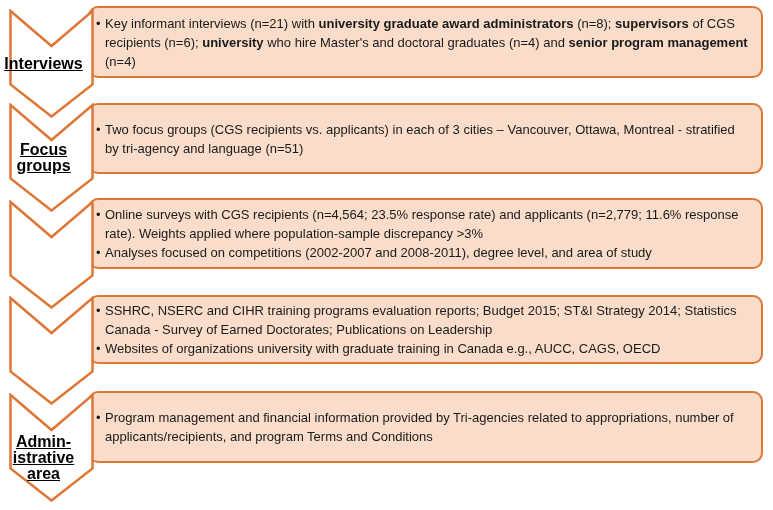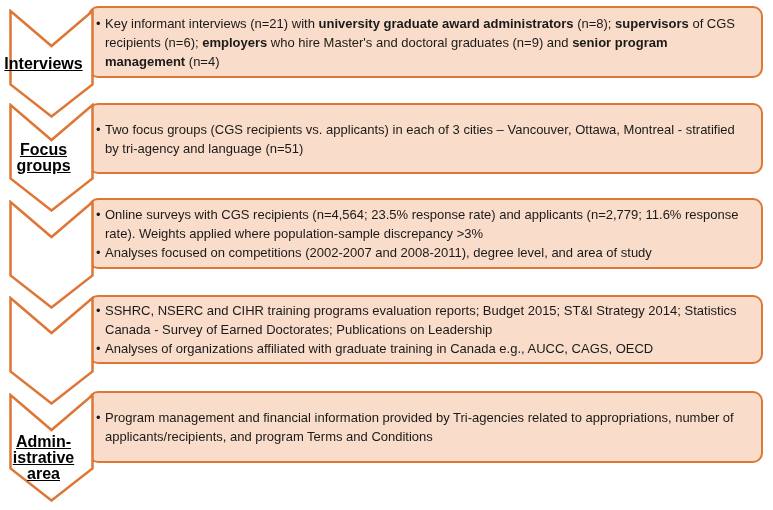--- a/index.html
+++ b/index.html
@@ -46,21 +46,21 @@
   }
 </style>
 </head>
 <body>
 
 <div id="stage">
     <div class="content-box" style="top: 6px; height: 72px;">
       <div class="bullet-list">
         <div class="bullet-item">
           <span class="bullet-glyph">•</span>
-          <span class="bullet-text"><span>Key informant interviews (n=21) with </span><b>university graduate award administrators</b><span> (n=8); </span><b>supervisors</b><span> of CGS recipients (n=6); </span><b>employers</b><span> who hire Master's and doctoral graduates (n=9) and </span><b>senior program management</b><span> (n=4)</span></span>
+          <span class="bullet-text"><span>Key informant interviews (n=21) with </span><b>university graduate award administrators</b><span> (n=8); </span><b>supervisors</b><span> of CGS recipients (n=6); </span><b>university</b><span> who hire Master's and doctoral graduates (n=4) and </span><b>senior program management</b><span> (n=4)</span></span>
         </div>
       </div>
     </div>
     <svg class="stage-chevron" width="85" height="109" viewBox="0 0 85 109" style="top: 9px;">
       <polygon points="1.5,2 42.5,37 83.5,2 83.5,75.5 42.5,107.5 1.5,75.5"></polygon>
     </svg>
     <div class="stage-label" style="top: 9px;">
       <div>Interviews</div>
     </div>
     <div class="content-box" style="top: 103px; height: 71px;">
@@ -94,21 +94,21 @@
       <polygon points="1.5,2 42.5,37 83.5,2 83.5,75.5 42.5,107.5 1.5,75.5"></polygon>
     </svg>
     <div class="content-box" style="top: 295px; height: 69px;">
       <div class="bullet-list">
         <div class="bullet-item">
           <span class="bullet-glyph">•</span>
           <span class="bullet-text"><span>SSHRC, NSERC and CIHR training programs evaluation reports; Budget 2015; ST&amp;I Strategy 2014; Statistics Canada - Survey of Earned Doctorates; Publications on Leadership</span></span>
         </div>
         <div class="bullet-item">
           <span class="bullet-glyph">•</span>
-          <span class="bullet-text"><span>Analyses of organizations affiliated with graduate training in Canada e.g., AUCC, CAGS, OECD</span></span>
+          <span class="bullet-text"><span>Websites of organizations university with graduate training in Canada e.g., AUCC, CAGS, OECD</span></span>
         </div>
       </div>
     </div>
     <svg class="stage-chevron" width="85" height="109" viewBox="0 0 85 109" style="top: 296px;">
       <polygon points="1.5,2 42.5,37 83.5,2 83.5,75.5 42.5,107.5 1.5,75.5"></polygon>
     </svg>
     <div class="content-box" style="top: 391px; height: 72px;">
       <div class="bullet-list">
         <div class="bullet-item">
           <span class="bullet-glyph">•</span>

